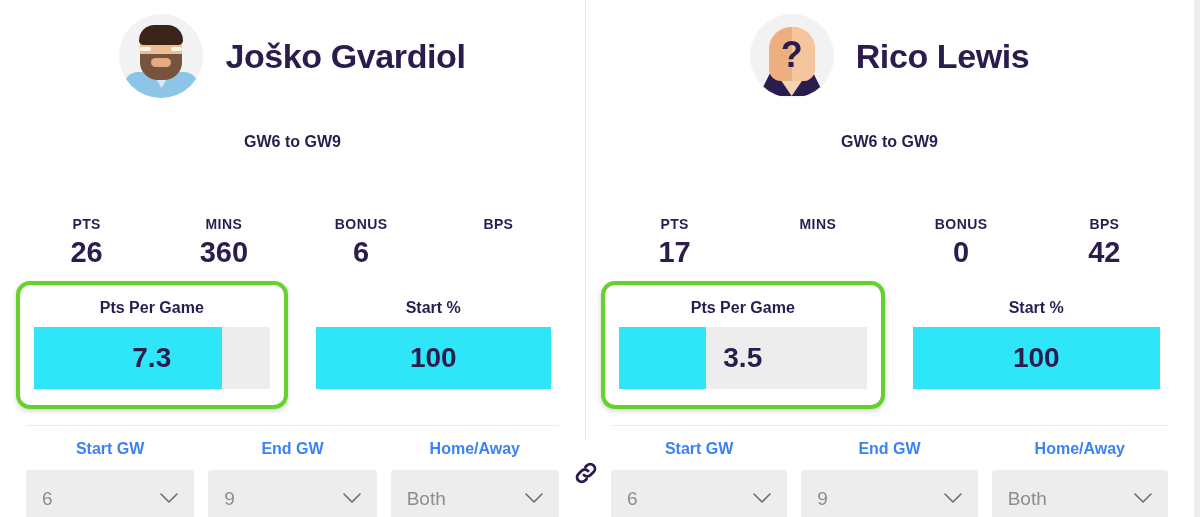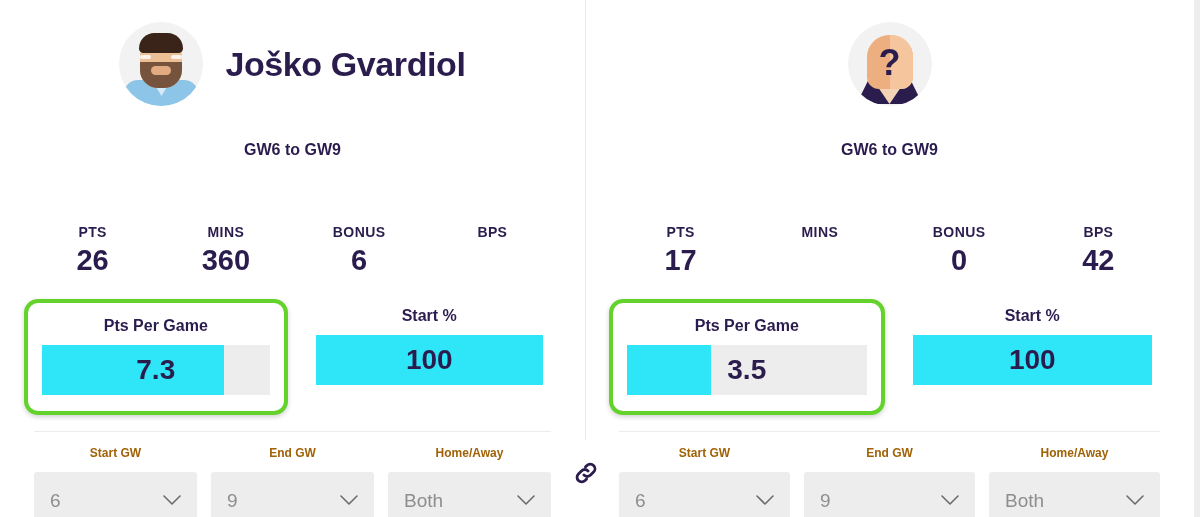--- a/index.html
+++ b/index.html
@@ -18,21 +18,21 @@
   
   .page-edge {
     position: absolute; top: 0; right: 0;
     width: 6px; height: 517px;
     background: #ededed;
   }
   .panel {
     position: relative;
     width: 585px;
     height: 517px;
-    padding: 12px;
+    padding: 4px;
   }
   .panel.right { width: 609px; }
   .vdivider {
     position: absolute;
     left: 585px; top: 0;
     width: 1px; height: 440px;
     background: #e8e8e8;
   }
 
   
@@ -197,32 +197,31 @@
     flex: 1;
     position: relative;
     padding: 14px 14px 16px 14px;
     border-radius: 14px;
     border: 4px solid transparent;
   }
   .metric.highlight {
     border-color: #63d32c;
     box-shadow: 0 2px 5px rgba(0,0,0,.18);
     background: #fff;
-    margin-top: 10px;
   }
   .metric-label {
     text-align: center;
     font-size: 16px;
     font-weight: 700;
     color: #2b1c4e;
     margin-bottom: 10px;
   }
   .bar-track {
     position: relative;
-    height: 50px;
+    height: 62px;
     background: #ededed;
     overflow: hidden;
   }
   .bar-fill {
     position: absolute;
     left: 0; top: 0; bottom: 0;
     background: #2fe5f8;
   }
   .bar-value {
     position: absolute;
@@ -244,23 +243,23 @@
 
   
   .filters-row {
     display: flex;
     gap: 14px;
     padding: 14px 22px 0 22px;
   }
   .filter { flex: 1; }
   .filter-label {
     text-align: center;
-    font-size: 12px;
-    font-weight: 700;
-    color: #a16207;
+    font-size: 16px;
+    font-weight: 700;
+    color: #3b82f6;
     margin-bottom: 12px;
   }
   .select {
     position: relative;
     height: 57px;
     background: #ededed;
     border-radius: 3px;
     display: flex;
     align-items: center;
     padding: 0 16px;
@@ -402,20 +401,21 @@
   <div class="panel right">
 
     <div class="player-header">
       <div class="avatar">
         <div class="ph-shoulders"></div>
         <div class="ph-collar"></div>
         <div class="ph-head"></div>
         <div class="ph-head-hl"></div>
         <div class="ph-q">?</div>
       </div>
+      <div class="player-name">Rico Lewis</div>
     </div>
 
     <div class="gw-range">GW6 to GW9</div>
 
     <div class="stats-row">
       <div class="stat">
         <div class="stat-label">PTS</div>
         <div class="stat-value">17</div>
       </div>
       <div class="stat">

